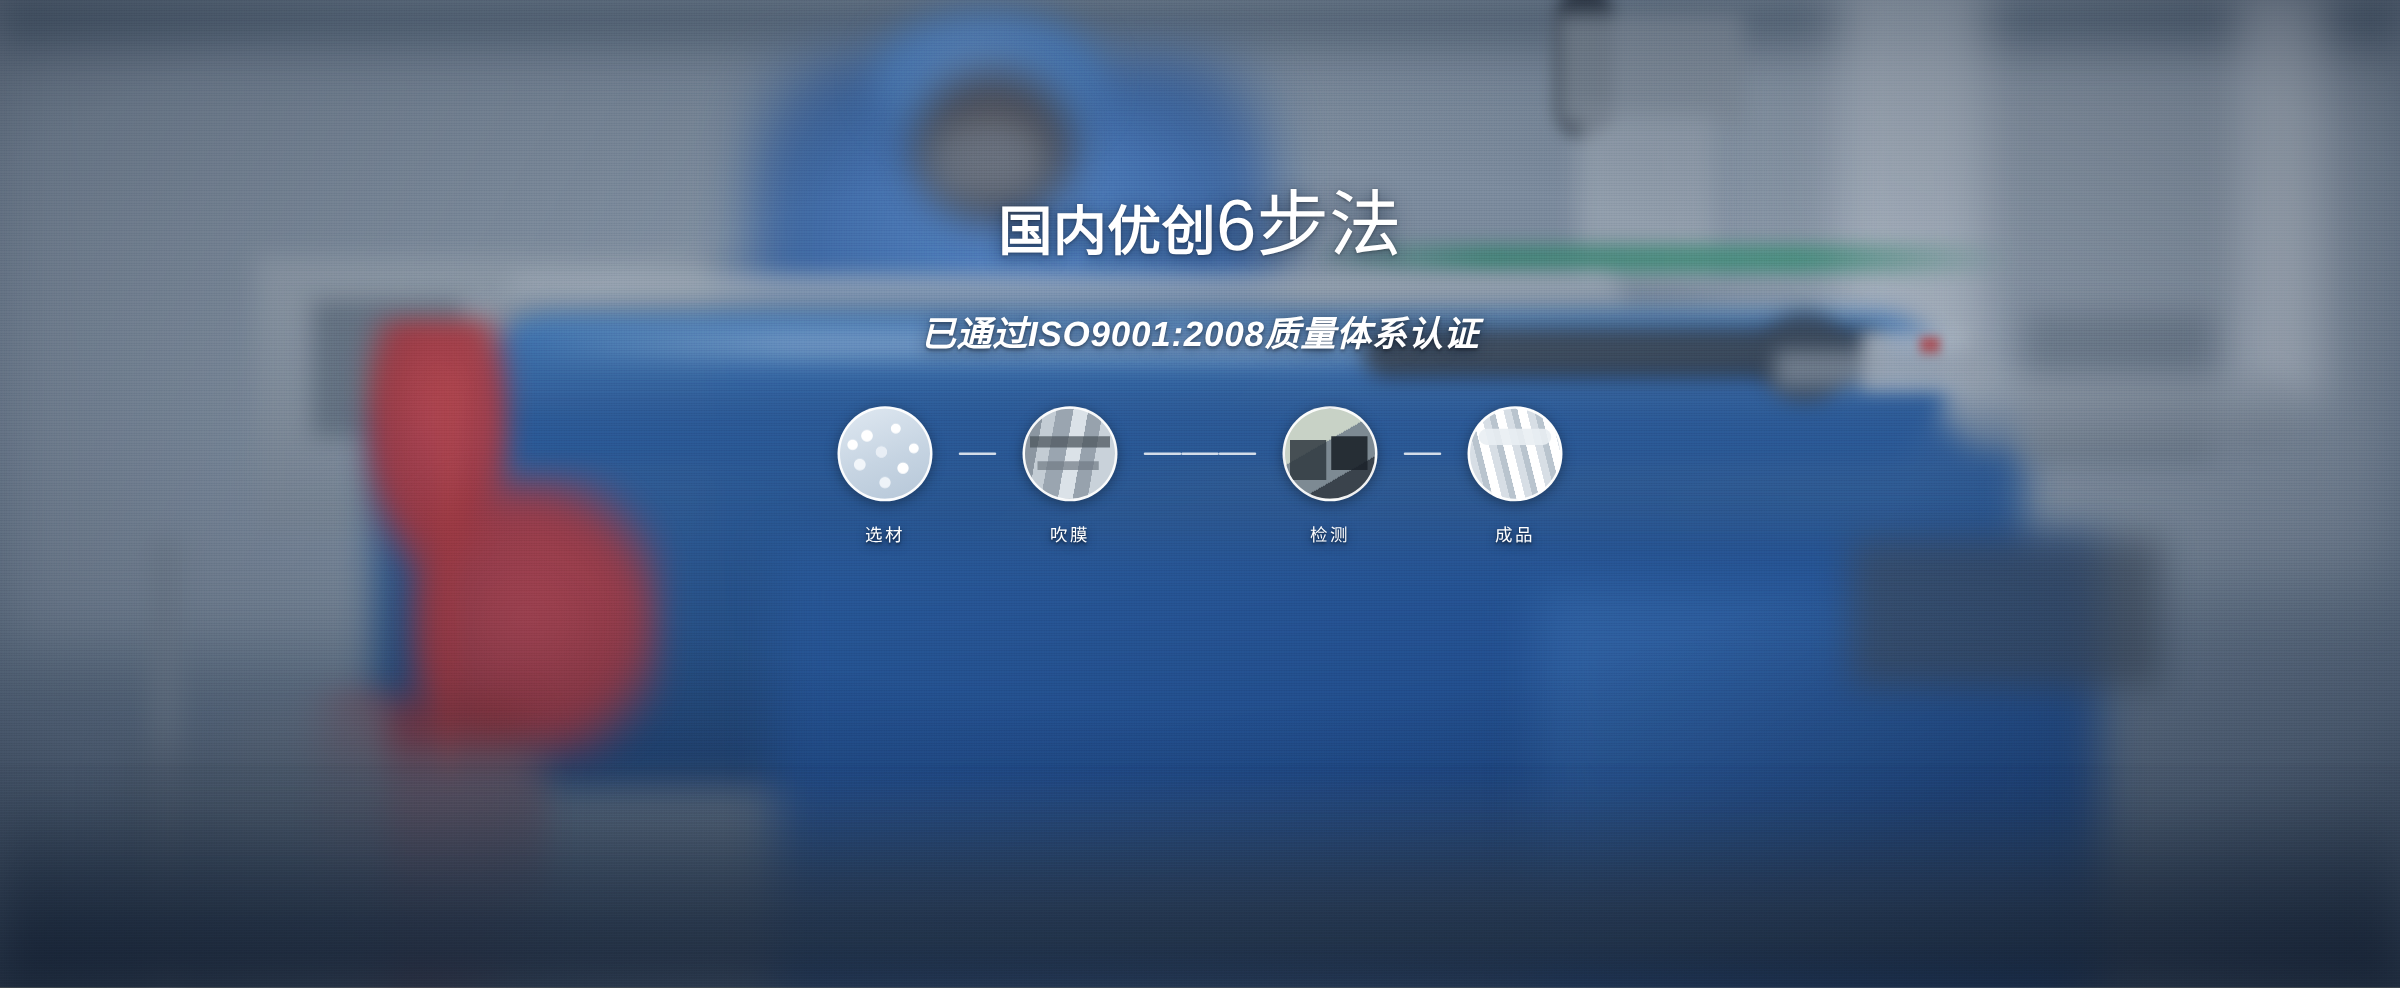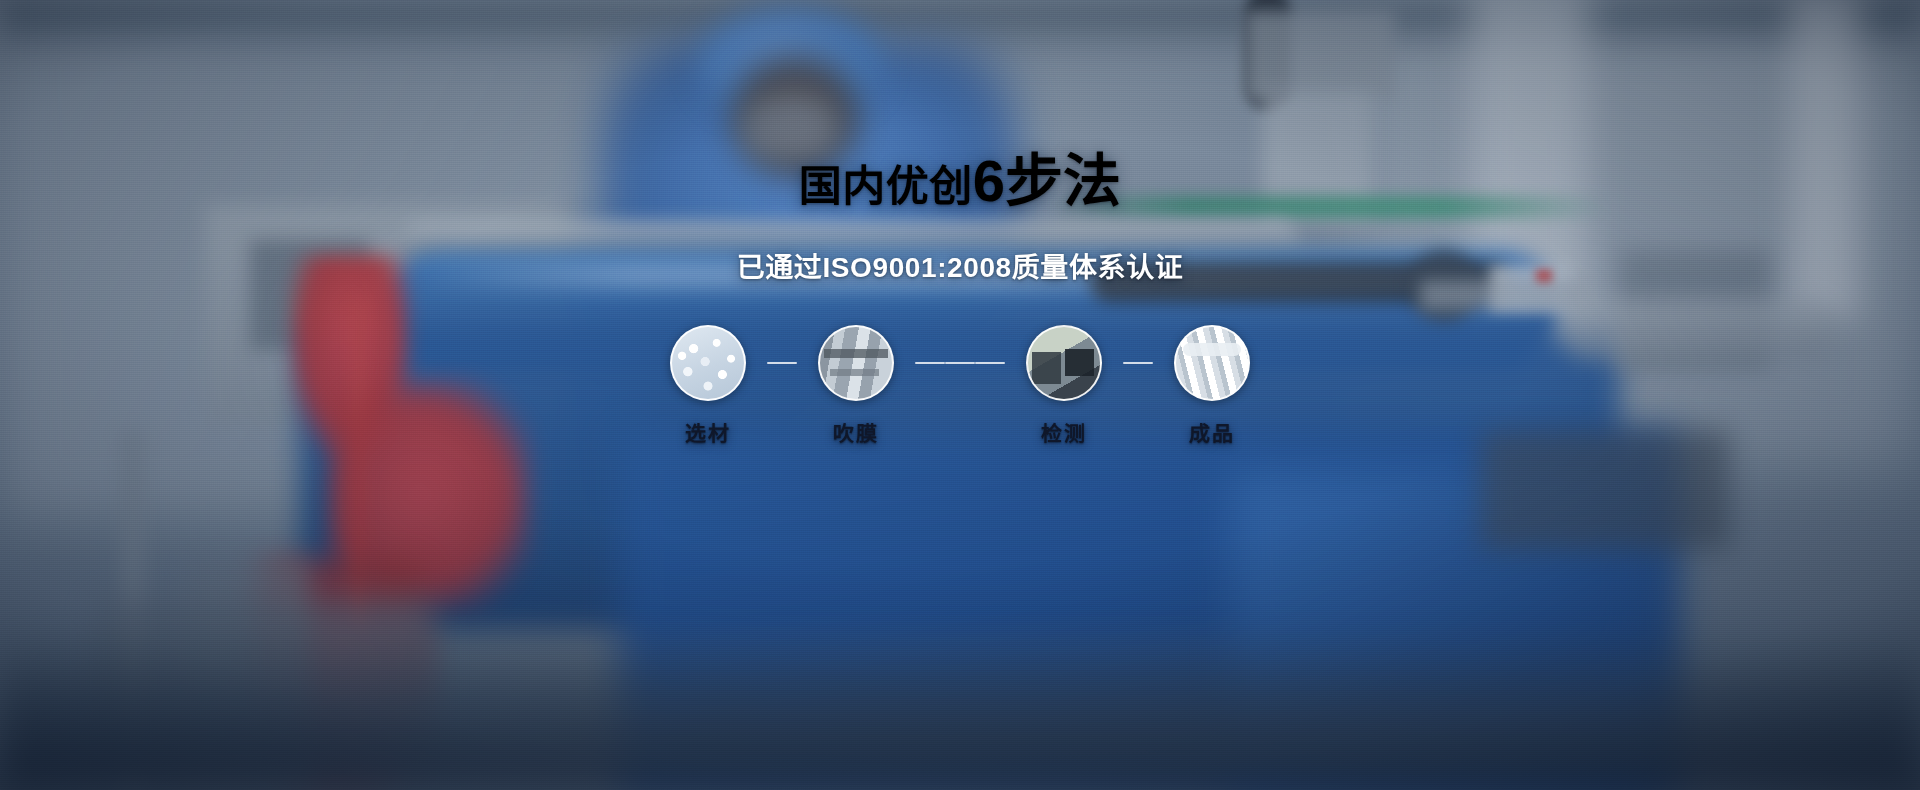--- a/index.html
+++ b/index.html
@@ -176,33 +176,34 @@
     inset:0;background:linear-gradient(180deg,rgba(30,55,95,.14),rgba(18,38,72,.26));
   }
 
   
   .content{
     position:absolute;inset:0;display:flex;flex-direction:column;align-items:center;
   }
 
   .headline{
     margin-top:152px;
-    color:#000000;white-space:nowrap;line-height:1;
+    color:#ffffff;white-space:nowrap;line-height:1;
     font-weight:700;letter-spacing:.5px;
     text-shadow:0 2px 14px rgba(8,24,50,.55),0 1px 3px rgba(0,0,0,.35);
     display:flex;align-items:baseline;
   }
   .hl-a{font-size:43px;font-weight:700;}
-  .hl-b{font-size:58px;font-weight:700;letter-spacing:0;}
+  .hl-b{font-size:58px;font-weight:400;letter-spacing:0;}
   .hl-c{font-size:39px;font-weight:700;letter-spacing:2px;}
 
   .subhead{
     margin-top:14px;color:#fff;white-space:nowrap;
     font-size:28px;font-weight:700;letter-spacing:.6px;
     text-shadow:0 2px 12px rgba(8,24,50,.55),0 1px 3px rgba(0,0,0,.4);
+    font-style:italic;
   }
 
   .steps{
     margin-top:40px;display:flex;align-items:flex-start;
   }
   .step{
     width:118px;display:flex;flex-direction:column;align-items:center;
   }
   .thumb{
     width:72px;height:72px;border-radius:50%;
@@ -250,21 +251,21 @@
   .t3 .rail{left:8%;top:46%;width:84%;height:10%;background:#d5dce2;opacity:.85;}
   .t3 .rail2{left:16%;top:62%;width:62%;height:7%;background:#9aa5b0;opacity:.8;}
   .t4 .frame{left:12%;top:10%;width:76%;height:80%;border:3px solid #9aa3ab;opacity:.55;}
   .t4 .top{left:10%;top:6%;width:80%;height:16%;background:#8d959d;opacity:.8;}
   .t4 .redline{left:14%;top:34%;width:72%;height:6%;background:#c9643f;opacity:.75;}
   .t5 .mon{left:52%;top:30%;width:40%;height:38%;background:#1d242b;opacity:.9;}
   .t5 .veh{left:6%;top:34%;width:40%;height:44%;background:#2f3840;opacity:.85;}
   .t6 .tube{left:10%;top:22%;width:80%;height:18%;border-radius:9px;background:#e9eef3;opacity:.9;}
 
   .step-label{
-    margin-top:16px;color:#0f172a;font-size:21px;font-weight:700;letter-spacing:2px;
+    margin-top:16px;color:#ffffff;font-size:14px;font-weight:400;letter-spacing:2px;
     text-shadow:0 2px 8px rgba(6,20,44,.6),0 1px 2px rgba(0,0,0,.45);
     white-space:nowrap;
   }
   .connector{
     width:30px;height:2px;background:rgba(255,255,255,.8);
     margin-top:37px;flex:none;border-radius:1px;
   }
 </style>
 </head>
 <body>

